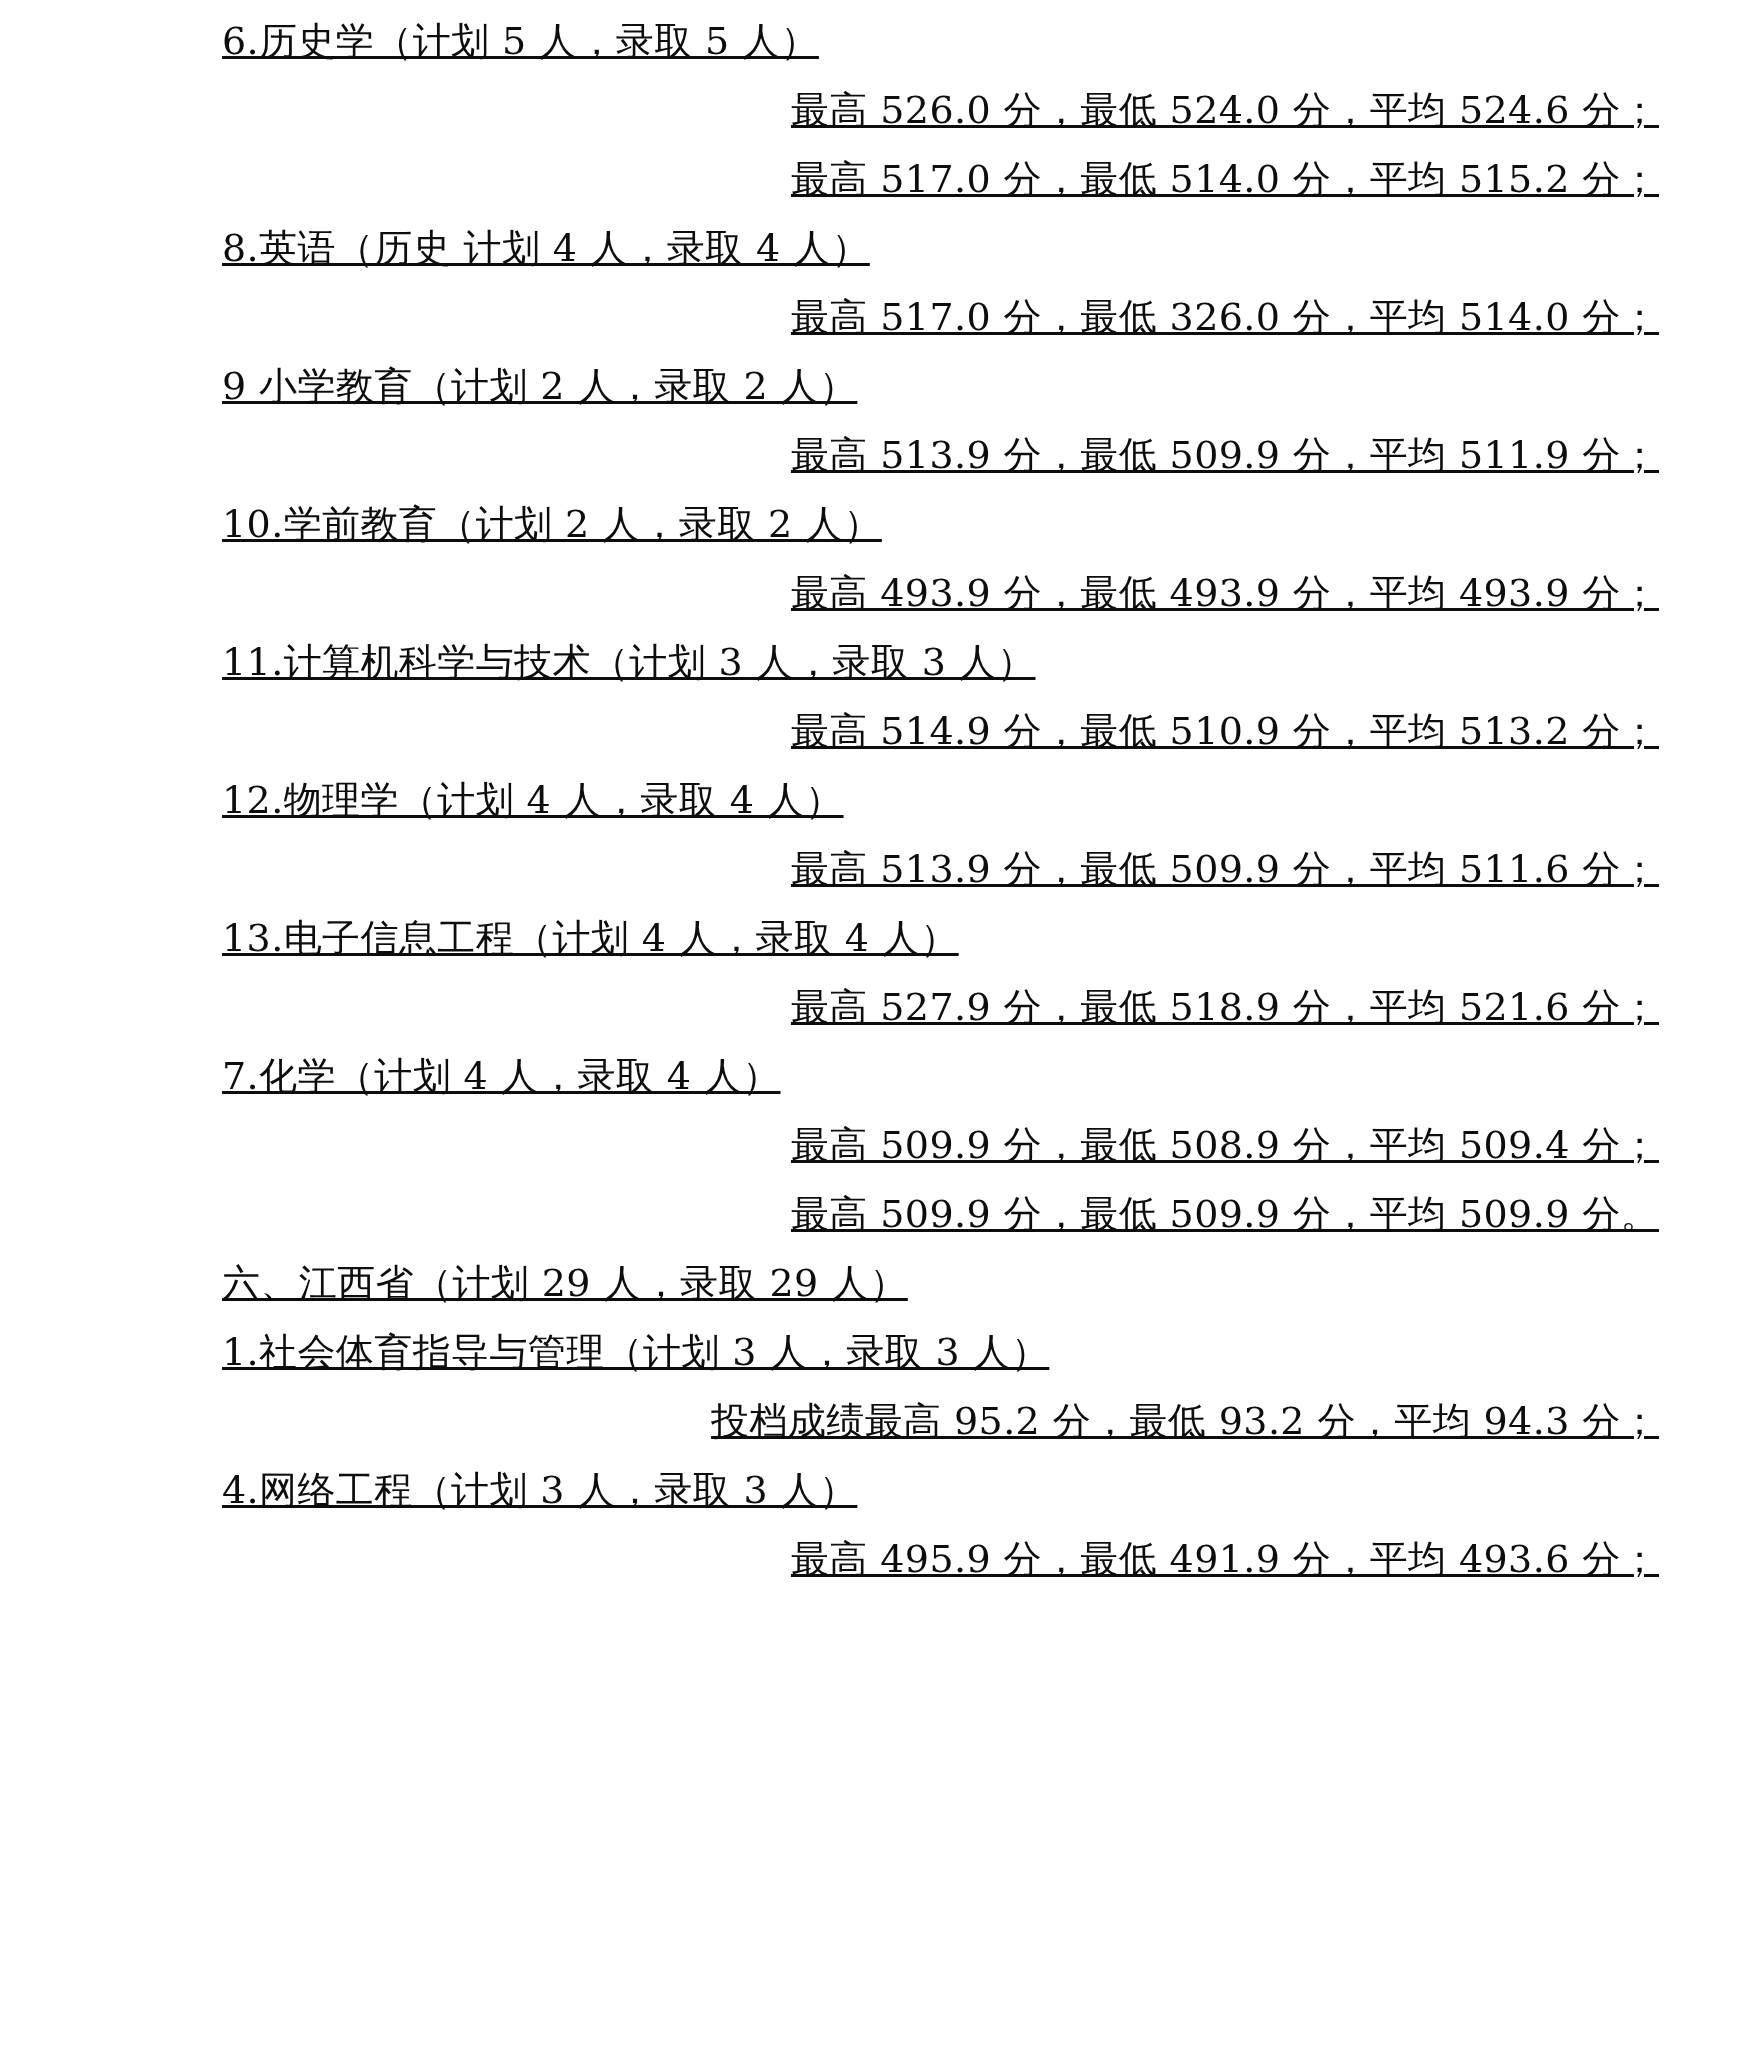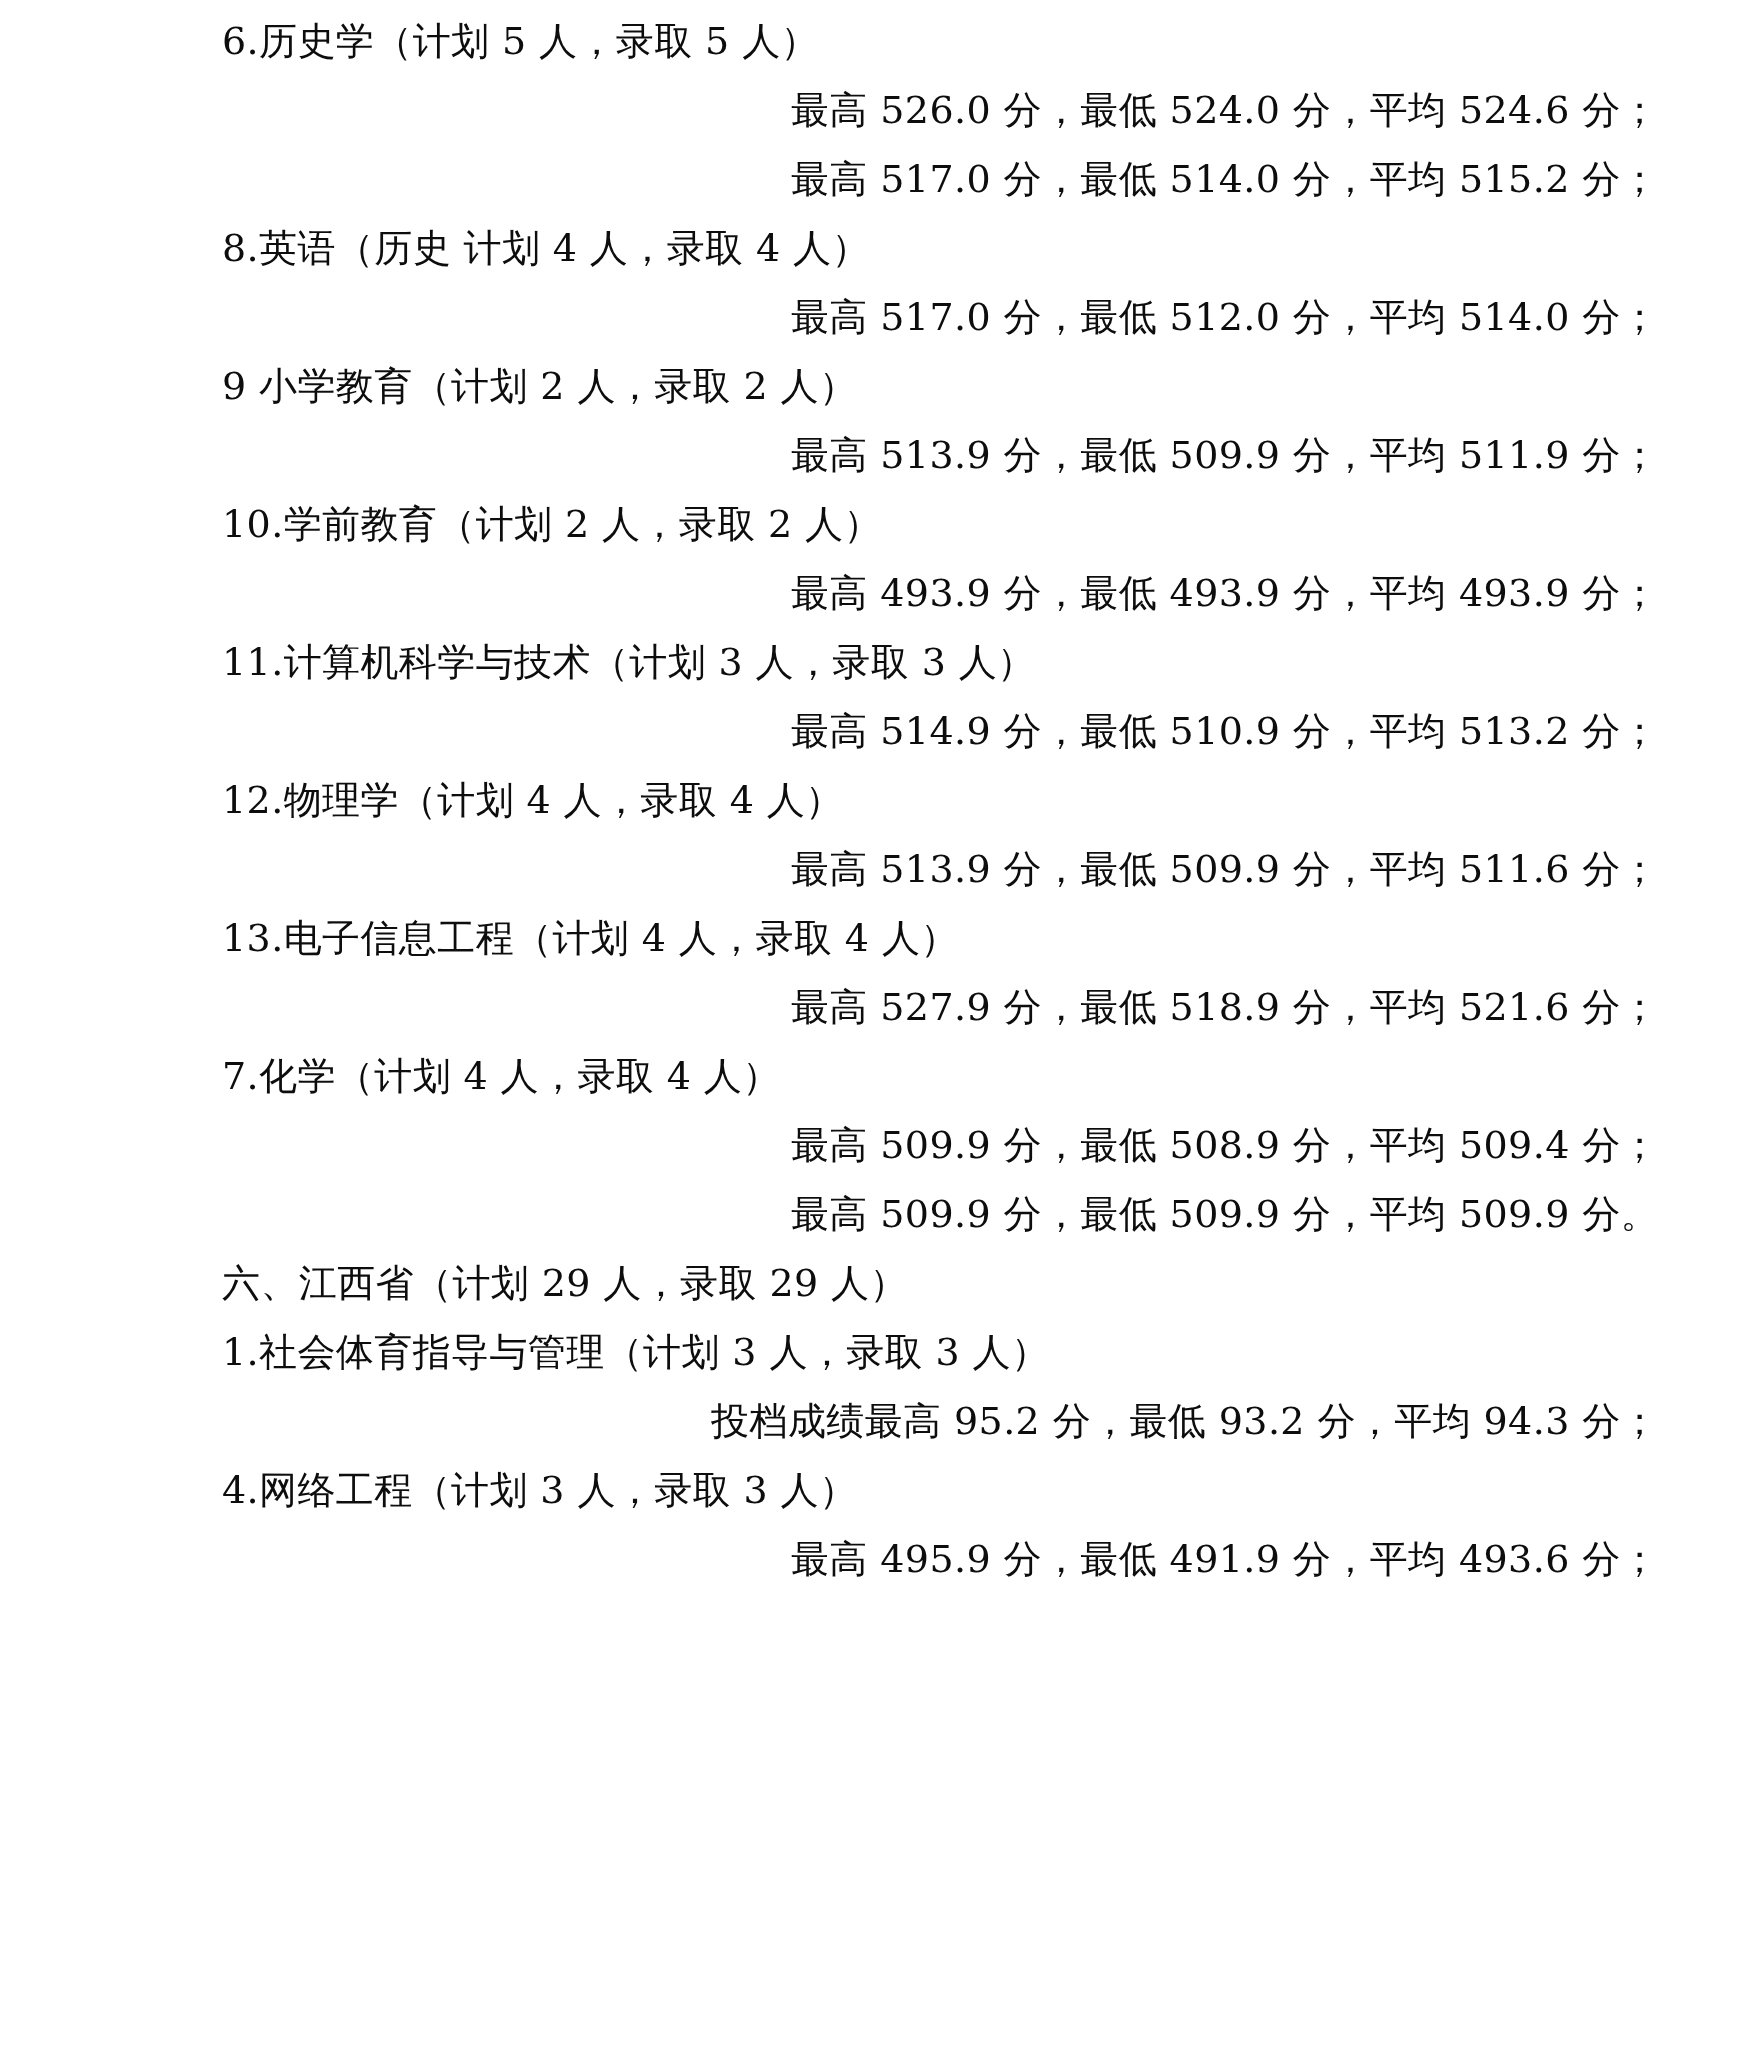--- a/index.html
+++ b/index.html
@@ -20,39 +20,40 @@
     width: 1762px;
     height: 2065px;
     padding: 6.9px 103px 0 205px;
   }
   .doc-line {
     font-size: 38px;
     line-height: 69px;
     letter-spacing: 0.4px;
     white-space: pre;
     font-weight: 500;
+    text-decoration: underline;
   }
   .indent-1 {
     padding-left: 17px;
   }
   .indent-0 {
     padding-left: 0;
     text-align: right;
   }
 </style>
 </head>
 <body>
 
 <div class="page">
   <div id="doc-body">
       <div class="doc-line indent-1">6.历史学（计划 5 人，录取 5 人）</div>
       <div class="doc-line indent-0">最高 526.0 分，最低 524.0 分，平均 524.6 分；</div>
       <div class="doc-line indent-0">最高 517.0 分，最低 514.0 分，平均 515.2 分；</div>
       <div class="doc-line indent-1">8.英语（历史 计划 4 人，录取 4 人）</div>
-      <div class="doc-line indent-0">最高 517.0 分，最低 512.0 分，平均 514.0 分；</div>
+      <div class="doc-line indent-0">最高 517.0 分，最低 326.0 分，平均 514.0 分；</div>
       <div class="doc-line indent-1">9 小学教育（计划 2 人，录取 2 人）</div>
       <div class="doc-line indent-0">最高 513.9 分，最低 509.9 分，平均 511.9 分；</div>
       <div class="doc-line indent-1">10.学前教育（计划 2 人，录取 2 人）</div>
       <div class="doc-line indent-0">最高 493.9 分，最低 493.9 分，平均 493.9 分；</div>
       <div class="doc-line indent-1">11.计算机科学与技术（计划 3 人，录取 3 人）</div>
       <div class="doc-line indent-0">最高 514.9 分，最低 510.9 分，平均 513.2 分；</div>
       <div class="doc-line indent-1">12.物理学（计划 4 人，录取 4 人）</div>
       <div class="doc-line indent-0">最高 513.9 分，最低 509.9 分，平均 511.6 分；</div>
       <div class="doc-line indent-1">13.电子信息工程（计划 4 人，录取 4 人）</div>
       <div class="doc-line indent-0">最高 527.9 分，最低 518.9 分，平均 521.6 分；</div>

